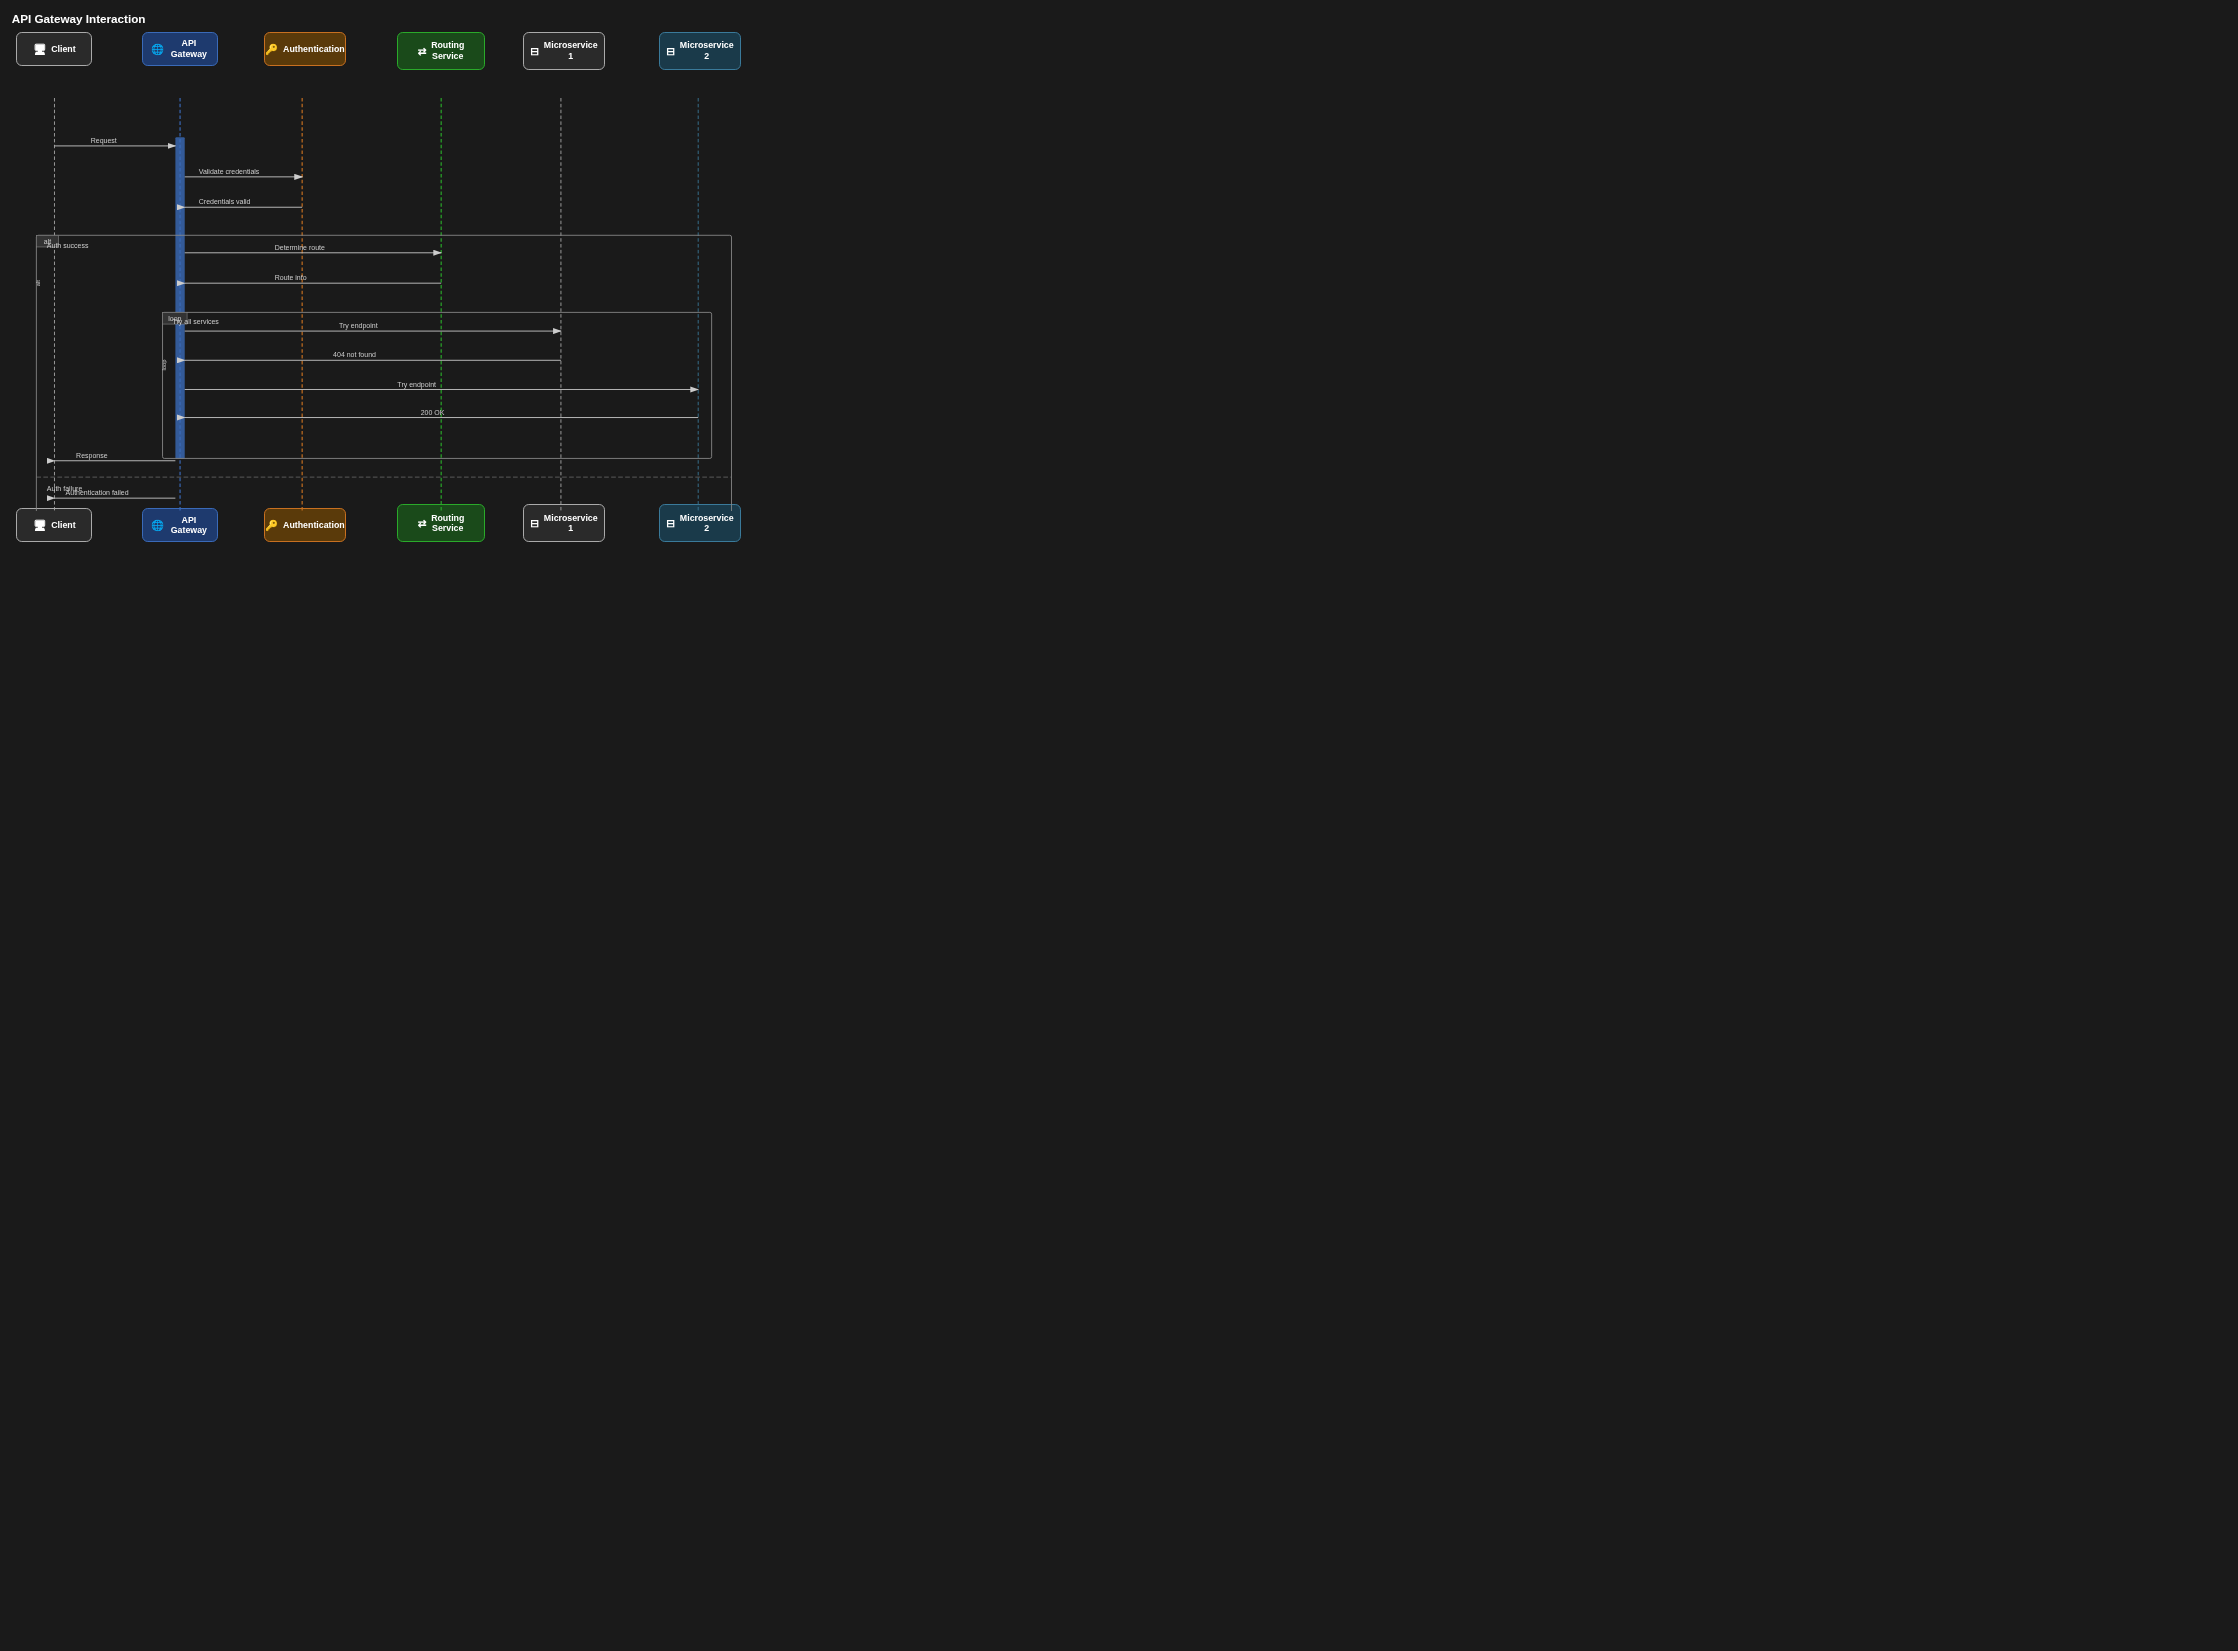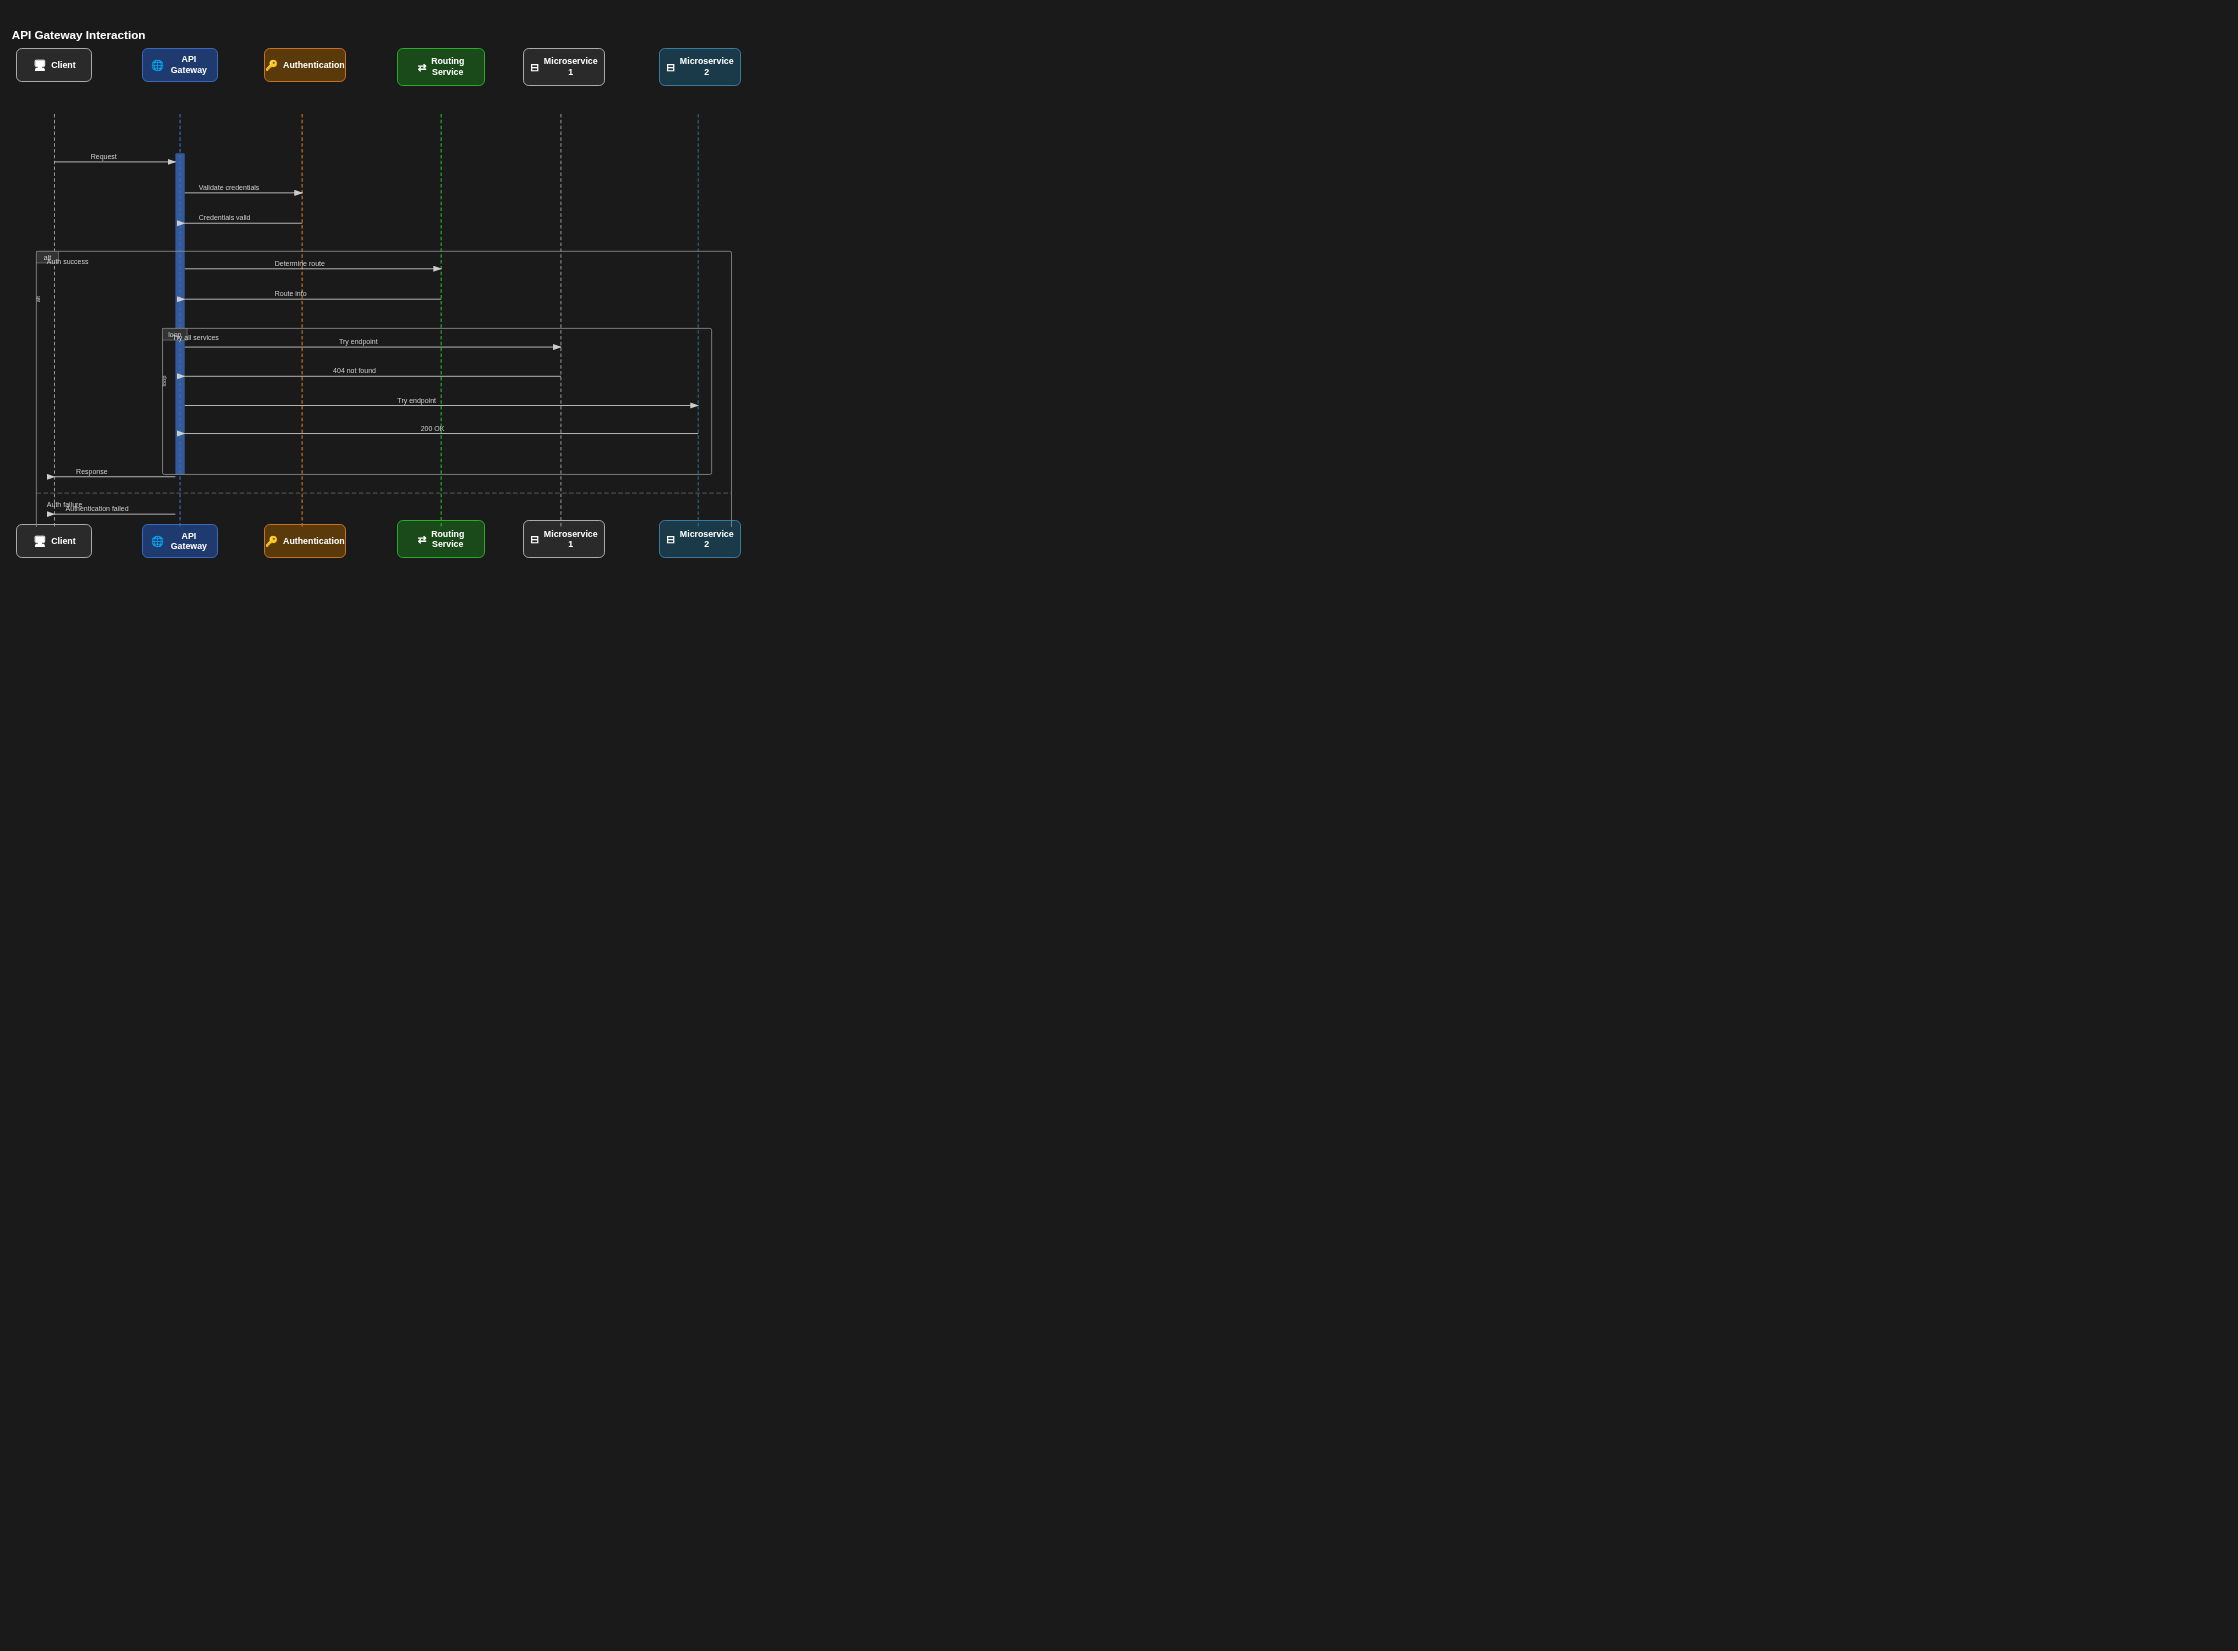--- a/index.html
+++ b/index.html
@@ -10,21 +10,20 @@
       width: 748px;
       min-height: 551px;
       overflow: hidden;
     }
 
     .diagram-container {
       position: relative;
       width: 748px;
       height: 551px;
       padding: 11.7px;
-      margin-top: 16px;
     }
 
     .page-title {
       font-size: 11.7px;
       font-weight: bold;
       color: #ffffff;
       margin-bottom: 11.7px;
     }
 
     .actor-box {

